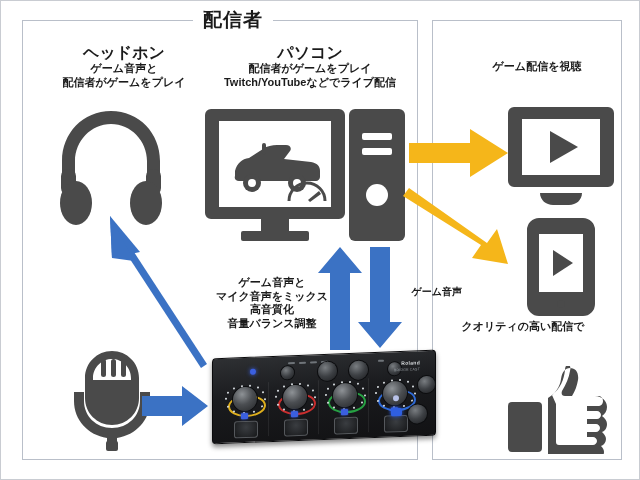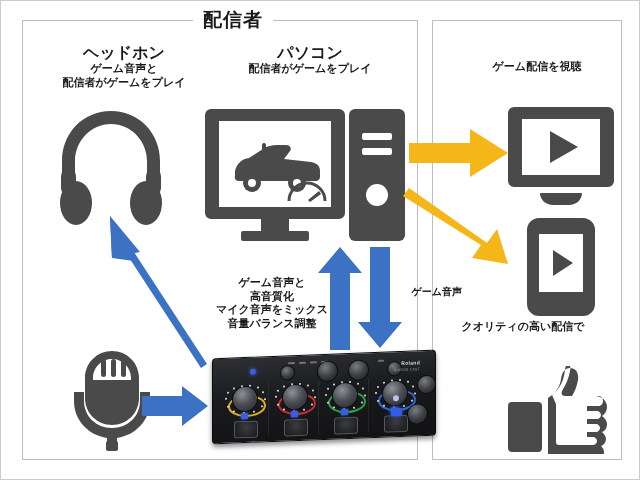--- a/index.html
+++ b/index.html
@@ -144,20 +144,21 @@
     <path class="dk" d="M59 6C31 6 10 28 10 56v26h13V56c0-20 16-37 36-37s36 17 36 37v26h13V56C108 28 87 6 59 6z"></path>
     <rect class="dk" x="9" y="64" width="15" height="26" rx="7"></rect>
     <rect class="dk" x="94" y="64" width="15" height="26" rx="7"></rect>
     <ellipse class="dk" cx="24" cy="98" rx="16" ry="22"></ellipse>
     <ellipse class="dk" cx="94" cy="98" rx="16" ry="22"></ellipse>
   </svg>
 
   <div class="label-head" id="pc-label">
     <div class="title-lg">パソコン</div>
     <div class="desc">配信者がゲームをプレイ</div>
+    <div class="desc">Twitch/YouTubeなどでライブ配信</div>
   </div>
 
   <svg class="icon" id="pc-icon" viewBox="0 0 200 140">
 
     <path class="dk" d="M6 4h128a6 6 0 016 6v98a6 6 0 01-6 6H6a6 6 0 01-6-6V10a6 6 0 016-6zm8 12v86h112V16H14z"></path>
     <rect class="dk" x="56" y="114" width="28" height="12"></rect>
     <rect class="dk" x="36" y="126" width="68" height="10" rx="2"></rect>
 
     <g>
       <path class="dk" d="M30 66c2-8 7-12 14-13l14-9c4-3 9-4 14-4h9c4 0 6 3 4 6l-6 8 27 3c6 1 9 4 9 9v6c0 2-2 4-4 4H34c-3 0-5-2-4-5z"></path>
@@ -184,22 +185,22 @@
     <path class="dk" d="M50 6c-15 0-27 12-27 27v20c0 15 12 27 27 27s27-12 27-27V33C77 18 65 6 50 6zm0 8c10 0 19 8 19 19v2H31v-2c0-11 9-19 19-19z"></path>
     <rect class="dk" x="39" y="14" width="5" height="18" rx="2.5"></rect>
     <rect class="dk" x="49" y="14" width="5" height="18" rx="2.5"></rect>
     <rect class="dk" x="59" y="14" width="5" height="18" rx="2.5"></rect>
     <path class="dk" d="M12 47h10v9c0 15 12 27 28 27s28-12 28-27v-9h10v9c0 19-14 34-33 37v9h-10v-9c-19-3-33-18-33-37z"></path>
     <rect class="dk" x="44" y="96" width="12" height="10" rx="2"></rect>
   </svg>
 
   <div class="label-head" id="mixer-desc">
     <div class="desc">ゲーム音声と</div>
+    <div class="desc">マイク音声をミックス</div>
     <div class="desc">高音質化</div>
-    <div class="desc">マイク音声をミックス</div>
     <div class="desc">音量バランス調整</div>
   </div>
 
   <div class="label-head" id="gameaudio-label">
     <div>ゲーム音声</div>
   </div>
 
   <div id="mixer">
     <div class="mixer-body"></div>
 

